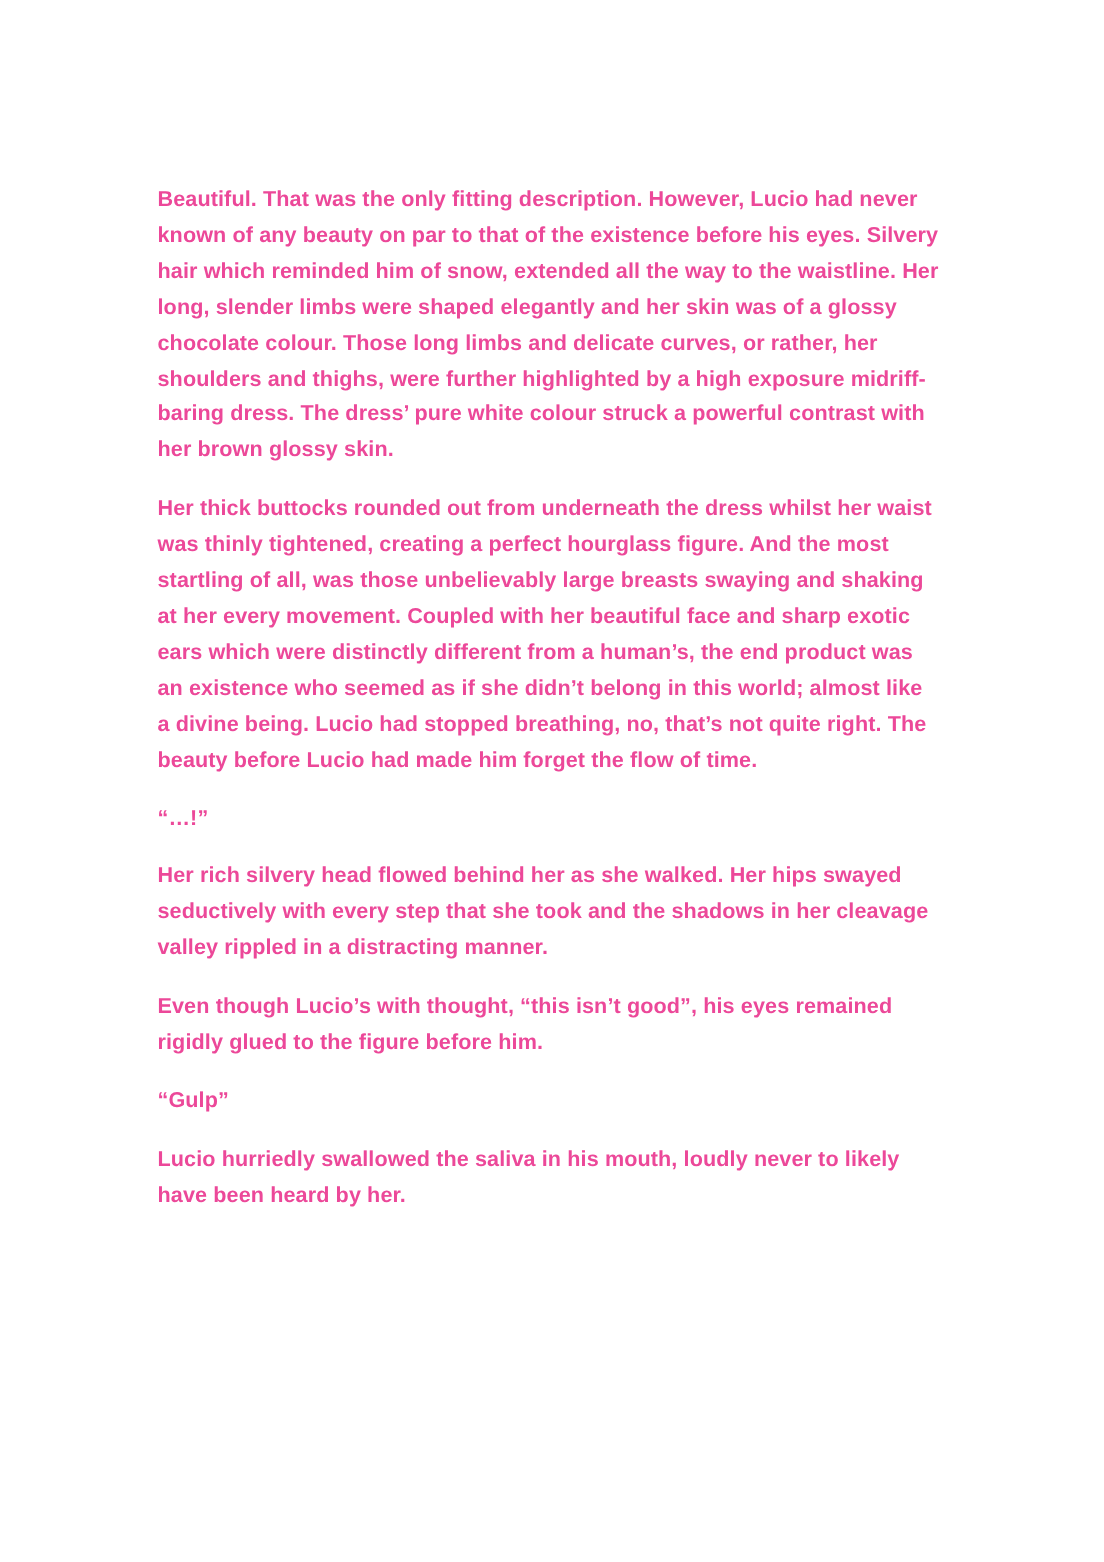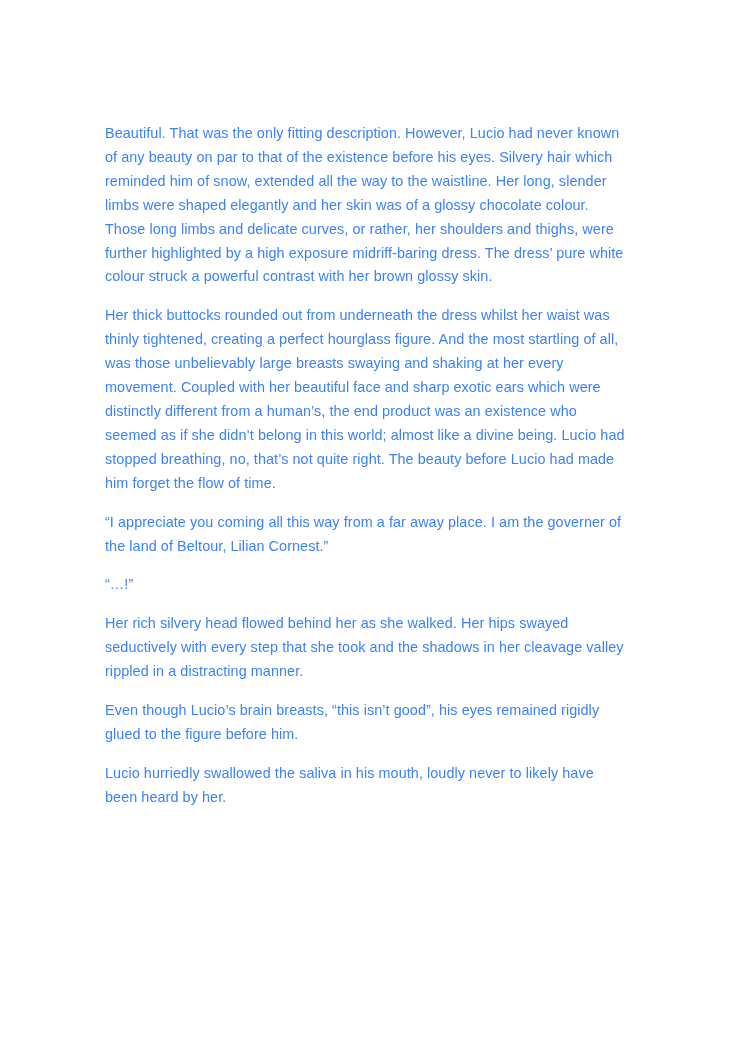--- a/index.html
+++ b/index.html
@@ -21,35 +21,35 @@
   .text-column {
     position: absolute;
     left: 105px;
     top: 122px;
     width: 522px;
   }
   .para {
     margin: 0 0 15px 0;
     font-size: 14.4px;
     line-height: 1.66;
-    color: #3b82f6;
+    color: #ec4899;
     text-align: left;
     letter-spacing: 0.005em;
-    font-weight: 400;
+    font-weight: 700;
   }
   .para:last-child {
     margin-bottom: 0;
   }
 </style>
 </head>
 <body>
 
 <div class="page">
   <div class="text-column">
     <p class="para">Beautiful. That was the only fitting description. However, Lucio had never known of any beauty on par to that of the existence before his eyes. Silvery hair which reminded him of snow, extended all the way to the waistline. Her long, slender limbs were shaped elegantly and her skin was of a glossy chocolate colour. Those long limbs and delicate curves, or rather, her shoulders and thighs, were further highlighted by a high exposure midriff-baring dress. The dress’ pure white colour struck a powerful contrast with her brown glossy skin.</p>
     <p class="para">Her thick buttocks rounded out from underneath the dress whilst her waist was thinly tightened, creating a perfect hourglass figure. And the most startling of all, was those unbelievably large breasts swaying and shaking at her every movement. Coupled with her beautiful face and sharp exotic ears which were distinctly different from a human’s, the end product was an existence who seemed as if she didn’t belong in this world; almost like a divine being. Lucio had stopped breathing, no, that’s not quite right. The beauty before Lucio had made him forget the flow of time.</p>
-    <p class="para">“I appreciate you coming all this way from a far away place. I am the governer of the land of Beltour, Lilian Cornest.”</p>
     <p class="para">“…!”</p>
     <p class="para">Her rich silvery head flowed behind her as she walked. Her hips swayed seductively with every step that she took and the shadows in her cleavage valley rippled in a distracting manner.</p>
-    <p class="para">Even though Lucio’s brain breasts, “this isn’t good”, his eyes remained rigidly glued to the figure before him.</p>
+    <p class="para">Even though Lucio’s with thought, “this isn’t good”, his eyes remained rigidly glued to the figure before him.</p>
+    <p class="para">“Gulp”</p>
     <p class="para">Lucio hurriedly swallowed the saliva in his mouth, loudly never to likely have been heard by her.</p>
   </div>
 </div>
 
 </body></html>

